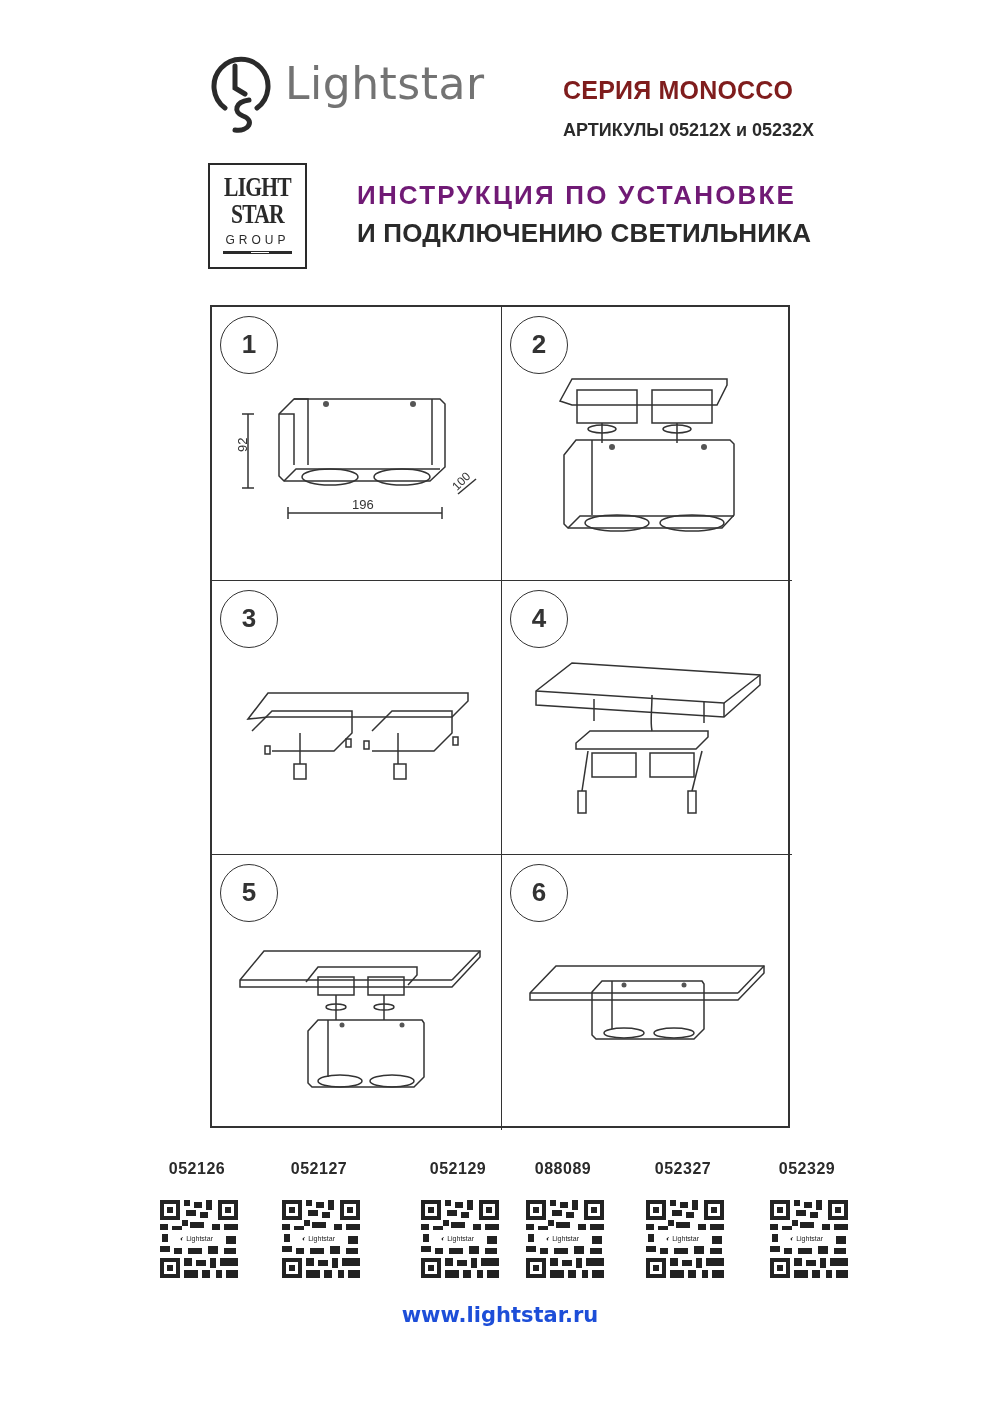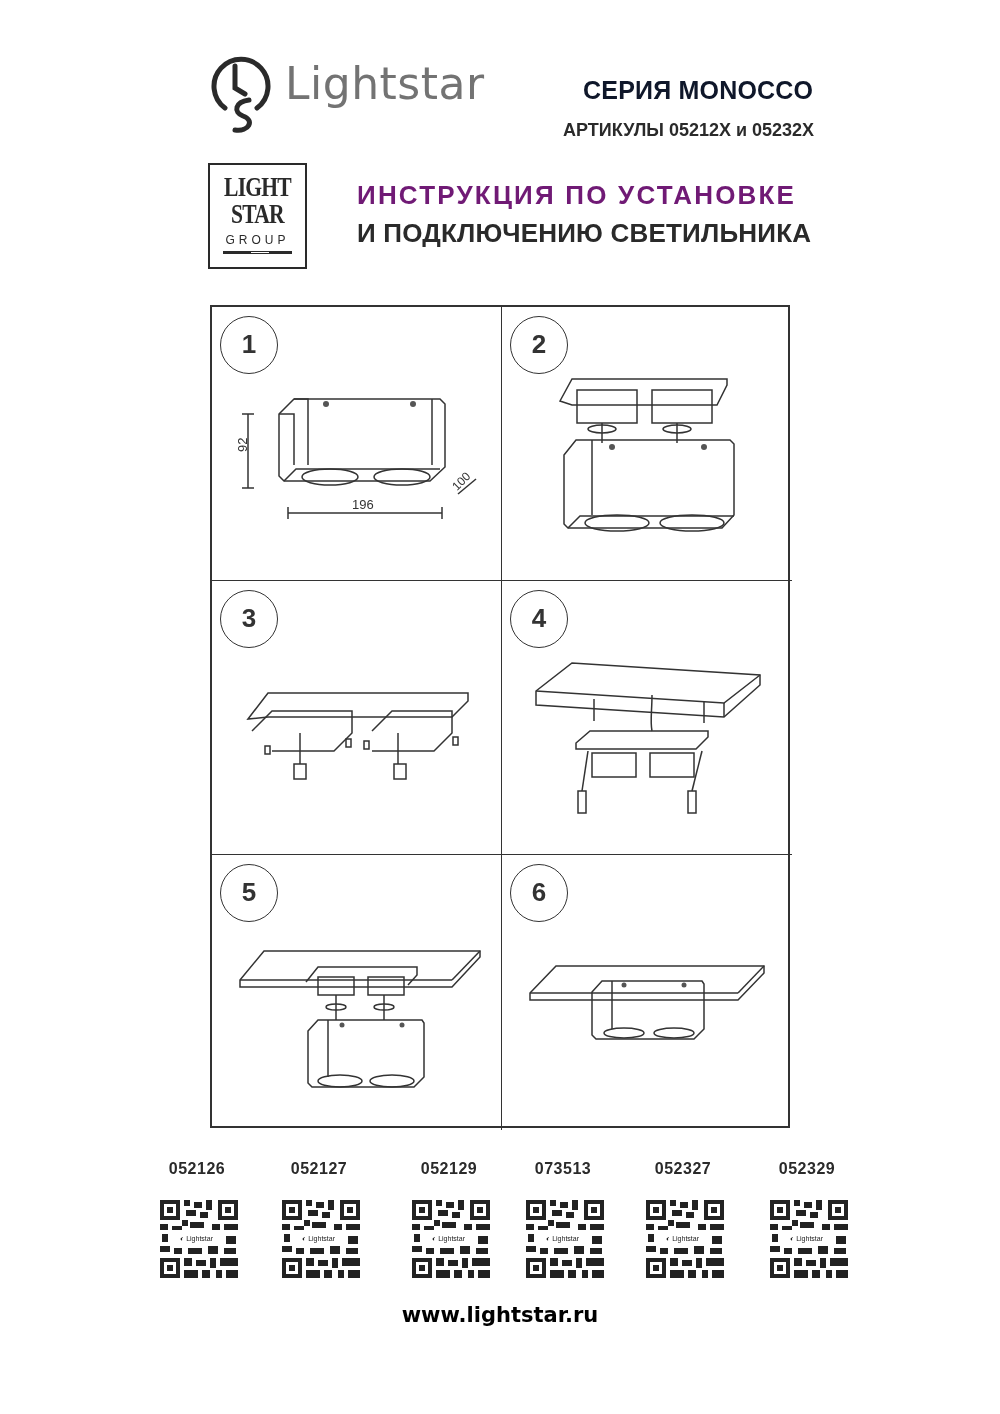--- a/index.html
+++ b/index.html
@@ -1,21 +1,21 @@
 <!DOCTYPE html>
 <html><head>
 <meta charset="utf-8">
 <style>
   html,body{margin:0;padding:0;background:#fff;}
   body{width:1000px;height:1414px;position:relative;overflow:hidden;font-family:"DejaVu Sans",sans-serif;color:#222;}
   .abs{position:absolute;}
   
   .logo{left:205px;top:48px;width:300px;height:95px;}
   .brand-text{left:285px;top:58px;font-family:"DejaVu Sans",sans-serif;font-size:44px;font-weight:normal;letter-spacing:0.5px;color:#737373;}
-  .series{left:583px;top:76px;font-family:"Liberation Sans",sans-serif;font-weight:bold;font-size:25px;color:#0f172a;letter-spacing:0.2px;}
+  .series{left:563px;top:76px;font-family:"Liberation Sans",sans-serif;font-weight:bold;font-size:25px;color:#7f1d1d;letter-spacing:0.2px;}
   .articles{left:563px;top:120px;font-family:"Liberation Sans",sans-serif;font-weight:bold;font-size:18px;color:#2a2a2a;}
   .lsg{left:208px;top:163px;width:99px;height:106px;border:2px solid #2a2a2a;box-sizing:border-box;}
   .lsg .l1{position:absolute;left:0;right:0;top:10px;text-align:center;font-family:"Liberation Serif",serif;font-size:27px;line-height:24px;letter-spacing:-1px;transform:scaleX(0.8);font-weight:bold;color:#2a2a2a;}
   .lsg .l2{position:absolute;left:0;right:0;top:37px;text-align:center;font-family:"Liberation Serif",serif;font-size:27px;line-height:24px;letter-spacing:-1px;transform:scaleX(0.8);font-weight:bold;color:#2a2a2a;}
   .lsg .l3{position:absolute;left:0;right:0;top:68px;text-align:center;font-family:"Liberation Sans",sans-serif;font-size:12px;letter-spacing:4px;color:#2a2a2a;}
   .lsg .bar{position:absolute;left:13px;right:13px;top:86px;height:3px;background:#2a2a2a;}
   .lsg .bar i{position:absolute;left:28px;width:18px;top:1px;height:1px;background:#fff;}
   .title1{left:357px;top:180px;font-family:"Liberation Sans",sans-serif;font-weight:bold;font-size:26px;letter-spacing:2.2px;color:#701a75;}
   .title2{left:357px;top:218px;font-family:"Liberation Sans",sans-serif;font-weight:bold;font-size:26px;letter-spacing:0.2px;color:#2a2a2a;}
   
@@ -23,21 +23,21 @@
   .cell{position:relative;border-right:1.5px solid #333;border-bottom:1.5px solid #333;box-sizing:border-box;}
   .cell:nth-child(2n){border-right:none;}
   .cell:nth-child(n+5){border-bottom:none;}
   .num{position:absolute;left:8px;top:9px;width:58px;height:58px;border:1.5px solid #333;border-radius:50%;box-sizing:border-box;text-align:center;line-height:55px;font-family:"Liberation Sans",sans-serif;font-weight:bold;font-size:26px;color:#333;}
   .cell svg{position:absolute;left:0;top:0;}
   
   .codes{left:150px;top:1160px;width:710px;height:120px;}
   .code{position:absolute;top:0;width:90px;text-align:center;}
   .code .lbl{font-family:"Liberation Sans",sans-serif;font-size:16px;font-weight:bold;color:#2a2a2a;letter-spacing:0.5px;}
   .code .qr{position:absolute;left:8px;top:40px;width:78px;height:78px;}
-  .url{left:0;right:0;top:1303px;text-align:center;font-family:"DejaVu Sans",sans-serif;font-weight:bold;font-size:21px;color:#000000;}
+  .url{left:0;right:0;top:1303px;text-align:center;font-family:"DejaVu Sans",sans-serif;font-weight:bold;font-size:21px;color:#1d4ed8;}
 </style>
 </head>
 <body>
 
 <svg class="abs logo" viewBox="0 0 300 95" width="300" height="95">
   <g fill="none" stroke="#2a2a2a" stroke-width="5" stroke-linecap="round">
     <path d="M20 60 A27 27 0 1 1 52 60"></path>
     <path d="M30 18 L30 40 L40 46"></path>
     <path d="M44 52 C30 54 28 64 38 68 C50 72 44 84 30 82"></path>
   </g>
@@ -196,28 +196,28 @@
     <svg class="qr" viewBox="0 0 78 78">
         <use href="#qrpat"></use>
       </svg>
   </div>
   <div class="code" style="left:124px">
     <div class="lbl">052127</div>
     <svg class="qr" viewBox="0 0 78 78">
         <use href="#qrpat"></use>
       </svg>
   </div>
-  <div class="code" style="left:254px">
+  <div class="code" style="left:263px">
     <div class="lbl">052129</div>
     <svg class="qr" viewBox="0 0 78 78">
         <use href="#qrpat"></use>
       </svg>
   </div>
   <div class="code" style="left:368px">
-    <div class="lbl">073513</div>
+    <div class="lbl">088089</div>
     <svg class="qr" viewBox="0 0 78 78">
         <use href="#qrpat"></use>
       </svg>
   </div>
   <div class="code" style="left:488px">
     <div class="lbl">052327</div>
     <svg class="qr" viewBox="0 0 78 78">
         <use href="#qrpat"></use>
       </svg>
   </div>

